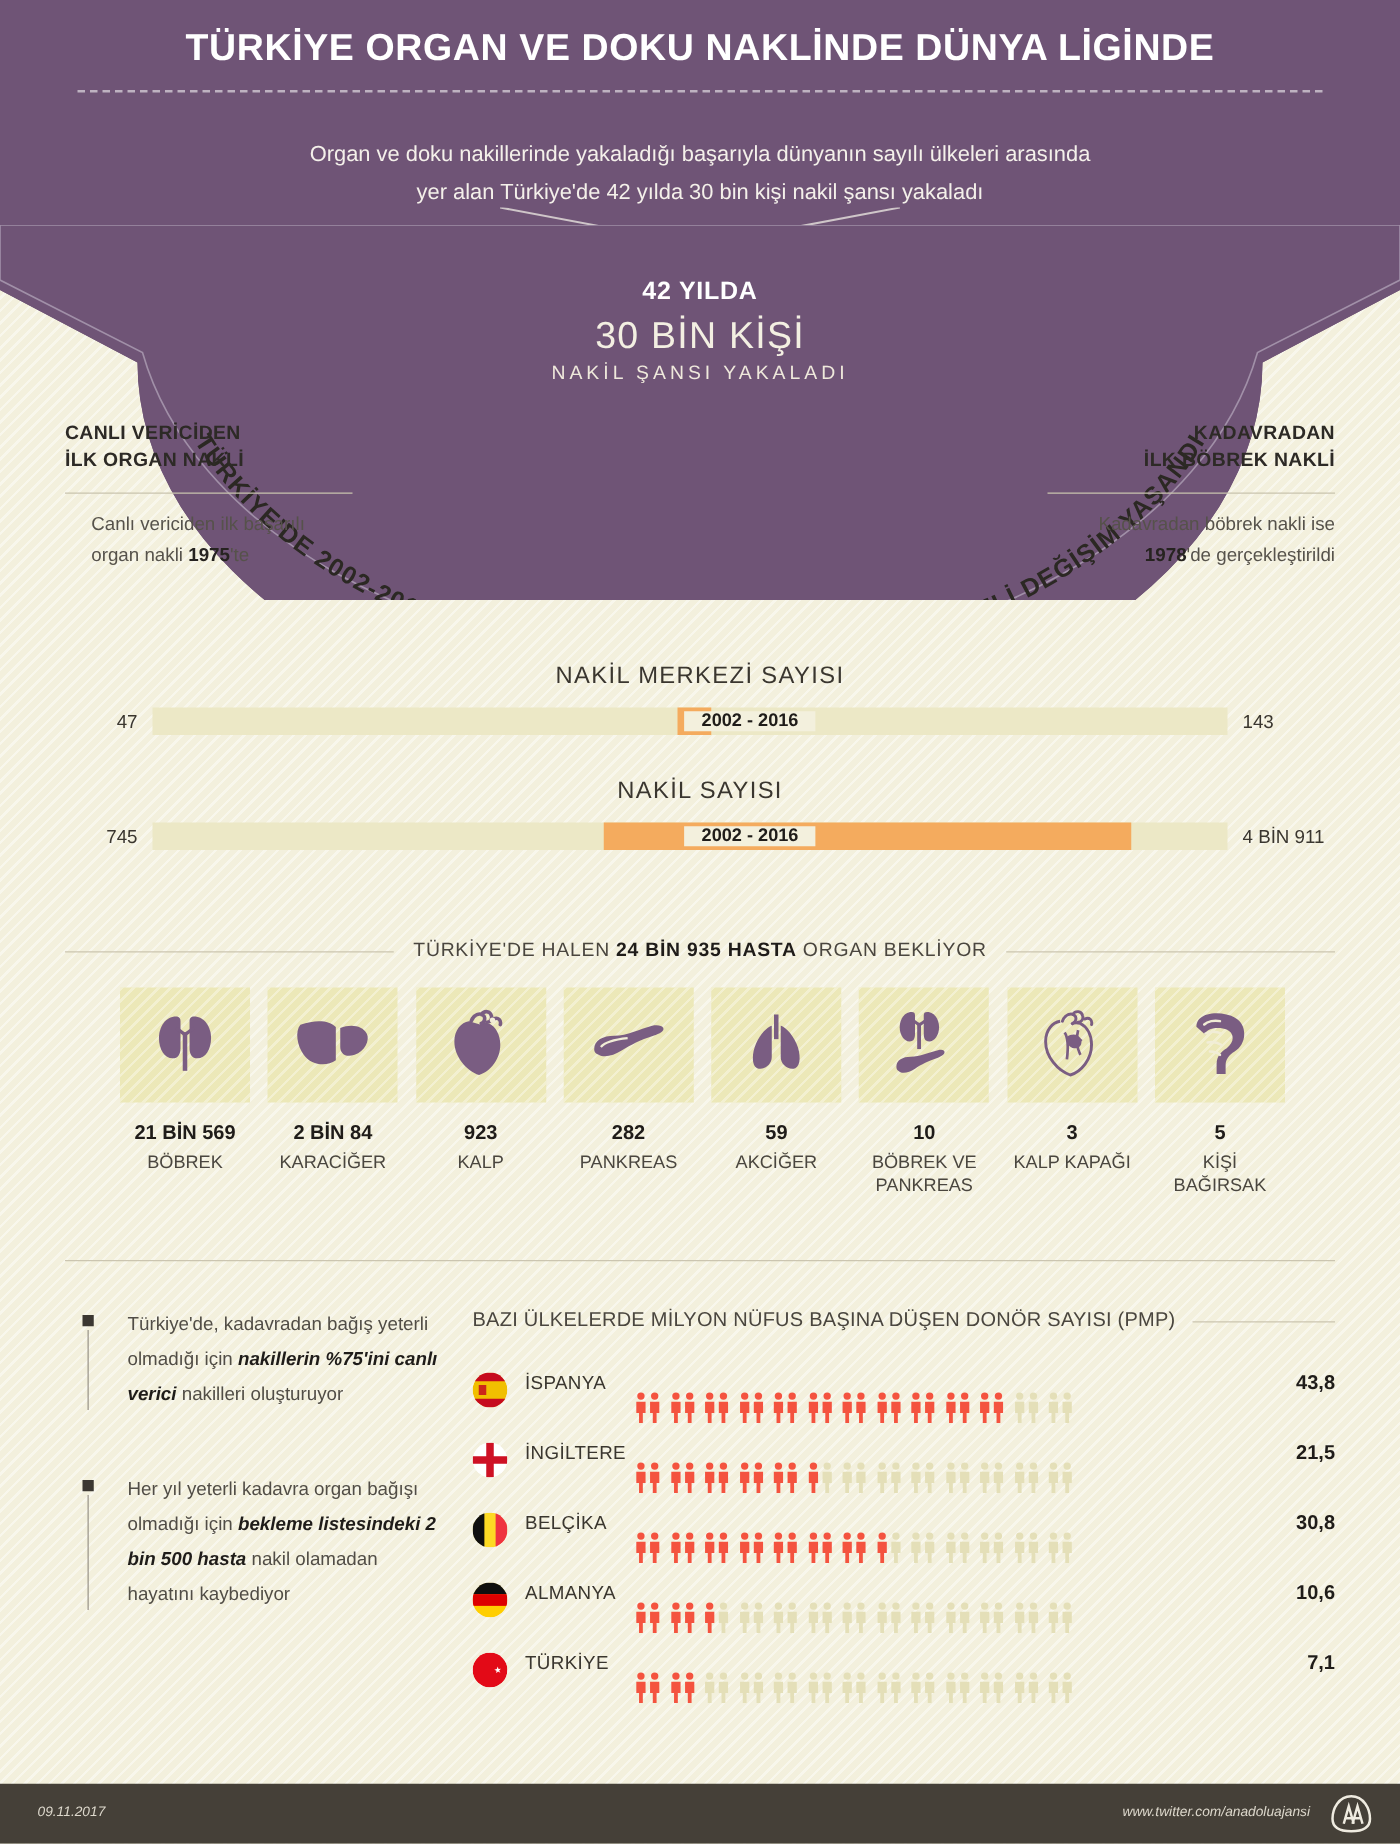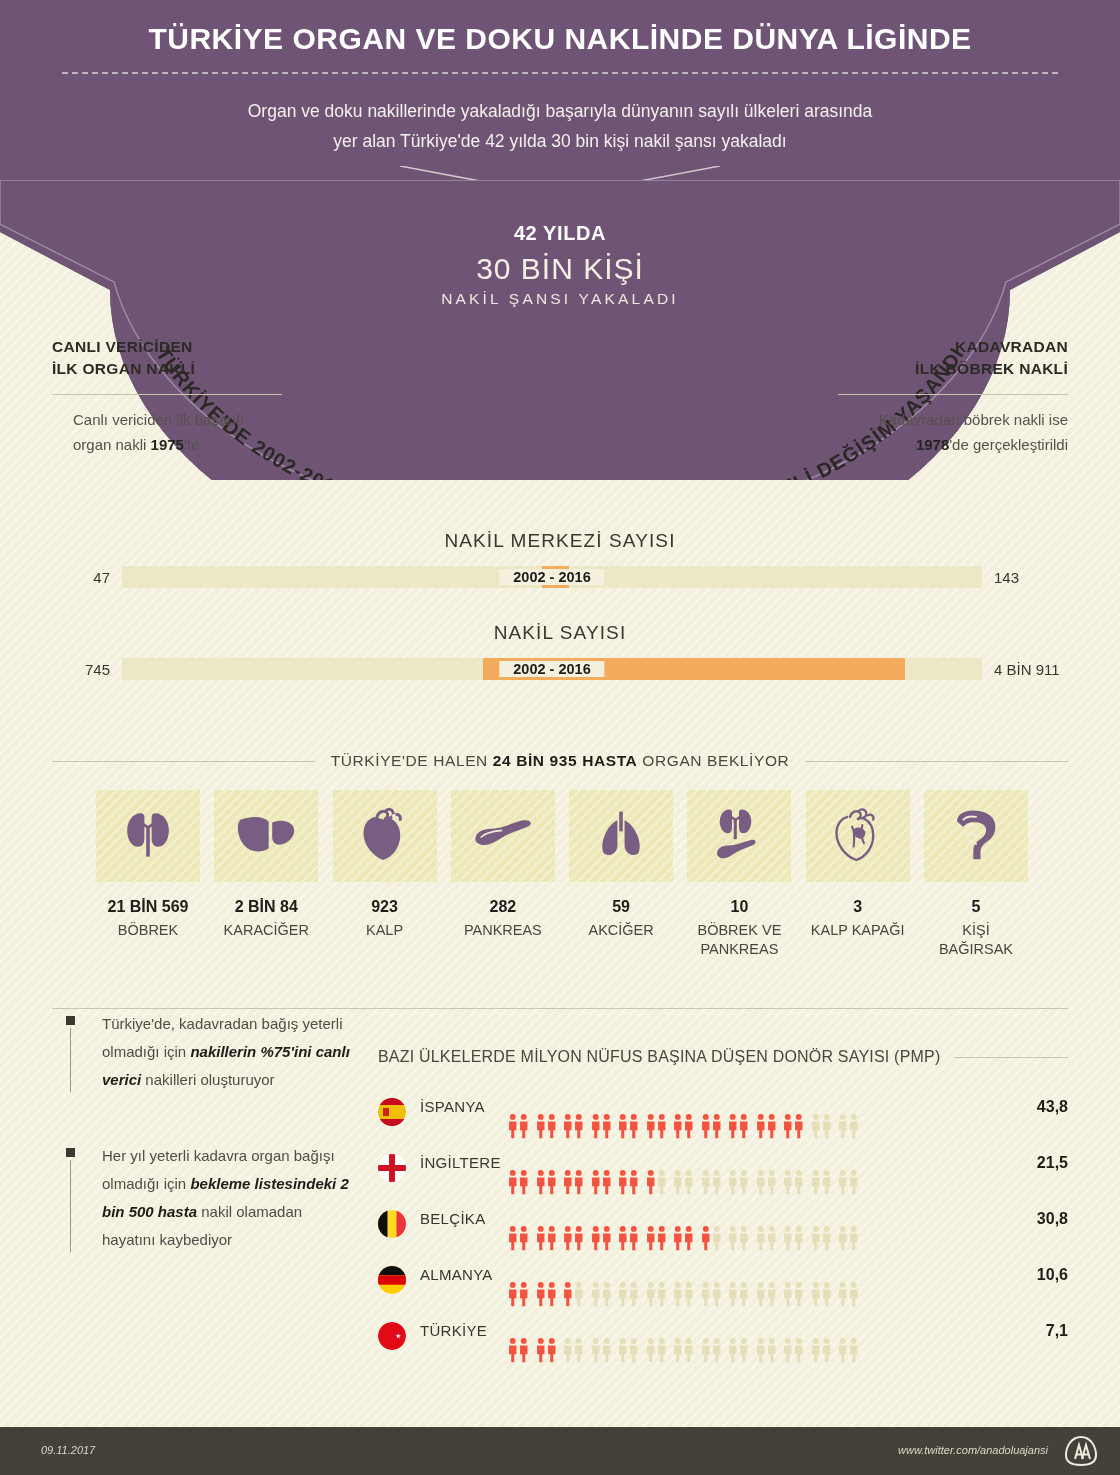--- a/index.html
+++ b/index.html
@@ -28,21 +28,21 @@
     text-align: center;
     color: #fff;
     font-size: 30px; font-weight: 700; letter-spacing: .5px;
     font-family: "Liberation Sans", sans-serif;
   }
   .header-rule {
     position: absolute; top: 72px; left: 62px; width: 996px; height: 0;
     border-top: 2px dashed rgba(255,255,255,.55);
   }
   .header-sub {
-    position: absolute; top: 96px; left: 0; width: 100%;
+    position: absolute; top: 108px; left: 0; width: 100%;
     text-align: center; color: #f4f0ea;
     font-size: 17.5px; line-height: 30px;
   }
   .hdr-chev {
     position: absolute; top: 166px; left: 50%; width: 320px; height: 34px;
     margin-left: -160px;
     border-left: 0;
   }
   .hdr-chev svg { display: block; }
 
@@ -96,21 +96,21 @@
   .bar-end.l { text-align: right; padding-right: 12px; }
   .bar-end.r { text-align: left; padding-left: 12px; width: 78px; flex:0 0 78px;}
   .bar-track {
     position: relative; flex: 1 1 auto; height: 22px;
     background: #ece8c6;
   }
   .bar-fill { position: absolute; top: 0; height: 100%; background: #f4ab5e; }
   .bar-label {
     position: absolute; top: 50%; transform: translate(-50%,-50%);
     font-size: 14.5px; font-weight: 700; color: #1f1c19;
-    background: #f3f0dd; padding: 0 14px; white-space: nowrap;
+    background: #f3f0dd; padding: 0 14px; white-space: nowrap; margin-left: 48px;
   }
 
   
   .organ-head {
     position: absolute; left: 0; top: 752px; width: 1120px;
     display: flex; align-items: center; padding: 0 52px; justify-content: flex-end;
   }
   .organ-head .line { flex: 1 1 auto; height: 1px; background: #cbc5b0; }
   .organ-head .txt {
     padding: 0 16px; font-size: 15.5px; color: #4a463f; letter-spacing: .6px;
@@ -127,21 +127,21 @@
     width: 104px; height: 92px; background: #ece8b8;
     display: flex; align-items: center; justify-content: center;
     background-image: repeating-linear-gradient(135deg, rgba(255,255,255,.35) 0 2px, rgba(0,0,0,0) 2px 7px);
   }
   .organ .num { margin-top: 16px; font-size: 16px; font-weight: 700; color: #1f1c19; }
   .organ .lbl { margin-top: 5px; font-size: 14.5px; color: #4a463f; line-height: 19px; }
 
   
   .bot-rule { position: absolute; left: 52px; top: 1008px; width: 1016px; height: 1px; background: #cbc5b0; }
 
-  .bullets { position: absolute; left: 58px; top: 1010px; width: 300px; }
+  .bullets { position: absolute; left: 58px; top: 1046px; width: 300px; }
   .bullet { position: relative; padding-left: 44px; margin-bottom: 48px; }
   .bullet .mark {
     position: absolute; left: 8px; top: 6px; width: 9px; height: 9px; background: #3b3731;
   }
   .bullet .stem {
     position: absolute; left: 12px; top: 18px; bottom: 2px; width: 1px; background: #9b958a;
   }
   .bullet p { font-size: 15px; line-height: 28px; color: #514d46; }
   .bullet p i { font-style: italic; font-weight: 700; color: #1f1c19; }
 
@@ -158,21 +158,21 @@
   .figs { flex: 1 1 auto; display: flex; align-items: center; gap: 0px; }
   .fg { width: 9.5px; height: 26px; margin-right: 1.5px; flex: 0 0 9.5px; }
   .fg:nth-child(even) { margin-right: 7px; }
   .cval { width: 58px; flex: 0 0 58px; text-align: right; font-size: 16px; font-weight: 700; color: #1f1c19; }
 
   
   .footer {
     position: absolute; left: 0; bottom: 0; width: 1120px; height: 48px;
     background: #454038;
   }
-  .footer .date { position: absolute; left: 30px; top: 17px; font-size: 11px; color: #ddd8cc; font-style: italic; margin-left: 11px; }
+  .footer .date { position: absolute; left: 30px; top: 17px; font-size: 11px; color: #ddd8cc; font-style: italic; }
   .footer .tw { position: absolute; right: 72px; top: 17px; font-size: 11px; color: #ddd8cc; font-style: italic; }
   .footer .aa { position: absolute; right: 22px; top: 8px; width: 34px; height: 32px; }
 </style>
 </head>
 <body>
 
 <div class="page">
 
   <div class="header">
     <div class="header-title">TÜRKİYE ORGAN VE DOKU NAKLİNDE DÜNYA LİGİNDE</div>

